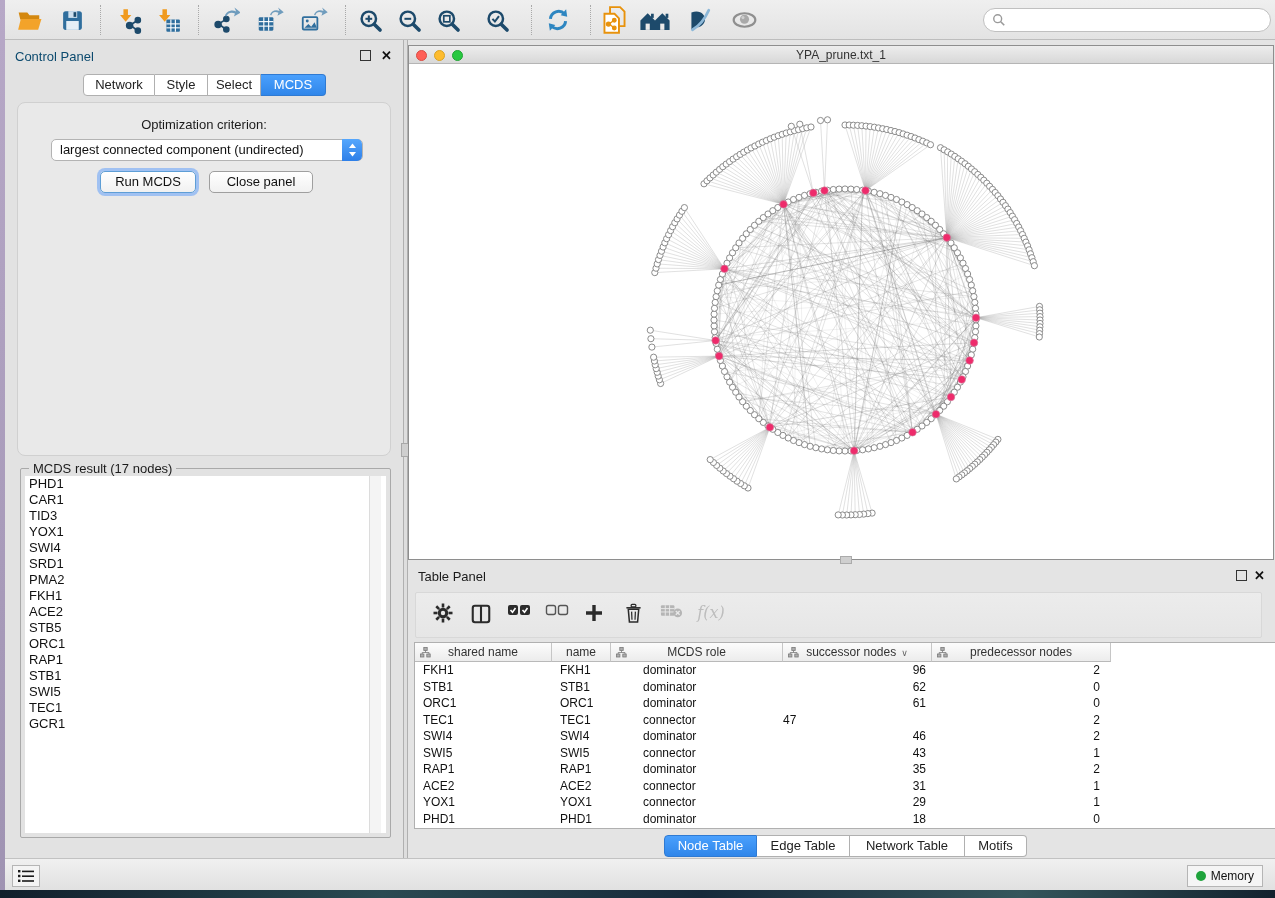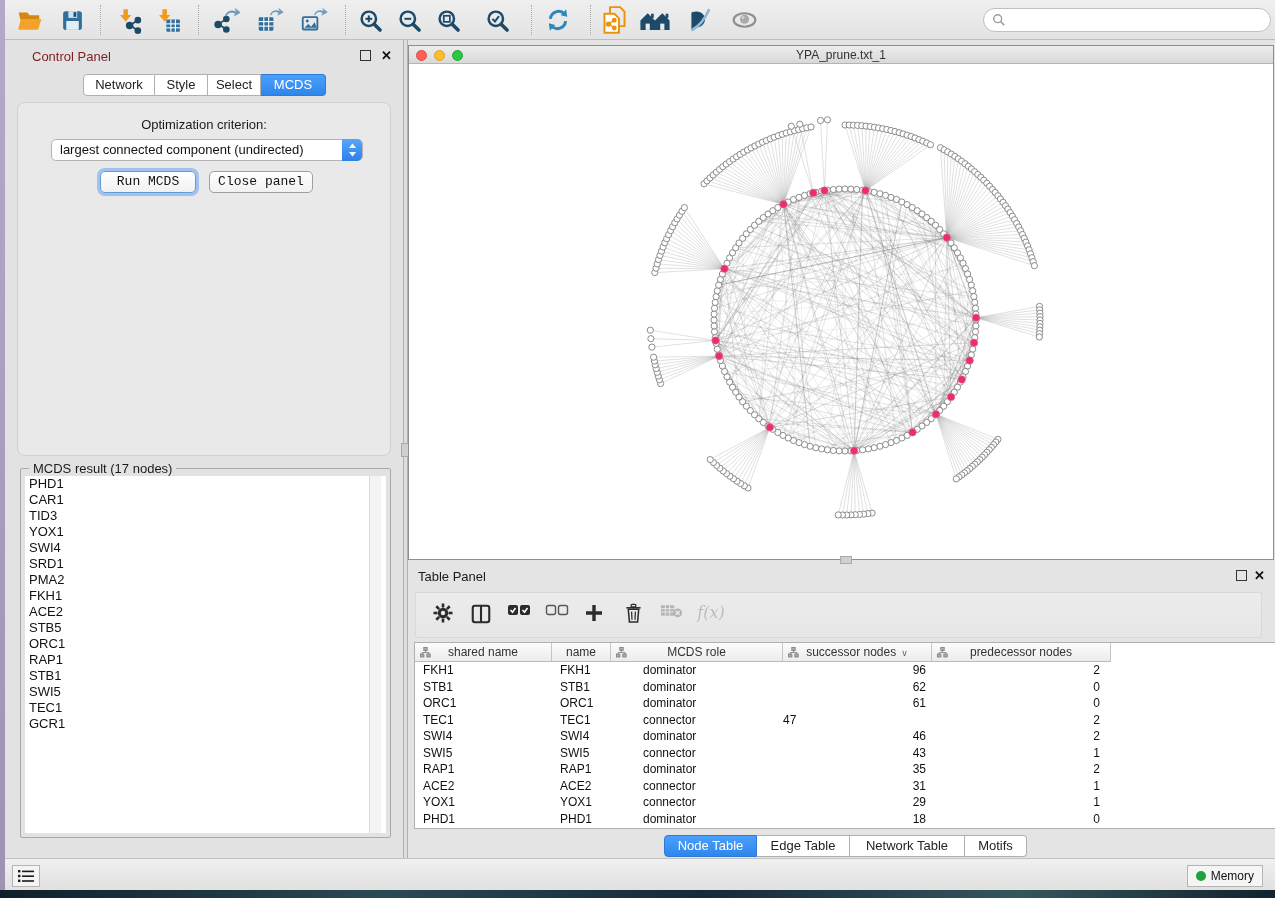--- a/index.html
+++ b/index.html
@@ -22,21 +22,21 @@
     border-left:1px dotted #a9a9a9; }
   #search-wrap { position:absolute; left:978px; top:8px; width:288px; height:24px;
     background:#fff; border:1px solid #c0c0c0; border-radius:12px;
     display:flex; align-items:center; padding-left:8px; }
   #search-input { border:none; outline:none; flex:1; height:18px; font-size:12px;
     background:transparent; font-family:"Liberation Sans",sans-serif; }
 
   
   #control-panel { left:5px; top:40px; width:398px; height:818px; background:#e2e2e2; }
   #cp-header { position:absolute; left:0; top:8px; width:100%; height:18px; }
-  #cp-title { position:absolute; left:27px; top:1px; font-size:13px; color:#7f1d1d; }
+  #cp-title { position:absolute; left:10px; top:1px; font-size:13px; color:#0c4a6e; }
   .win-float { position:absolute; width:11px; height:11px; border:1.5px solid #333; top:2px; }
   .win-close { position:absolute; top:0; font-size:13px; font-weight:bold; color:#111; }
   #cp-tabs { position:absolute; left:78px; top:34px; height:22px; display:flex; }
   .seg { height:22px; line-height:20px; text-align:center; font-size:13px;
     background:#fff; border:1px solid #b0b0b0; border-left:none; color:#222; }
   .seg:first-child { border-left:1px solid #b0b0b0; border-radius:4px 0 0 4px; }
   .seg:last-child { border-radius:0 4px 4px 0; }
   .seg.active { background:linear-gradient(#4aa0fd,#2f86ea); color:#fff; border-color:#2f7ad2; }
   #cp-inner { position:absolute; left:12px; top:62px; width:374px; height:354px;
     background:#e9e9e9; border:1px solid #d0d0d0; border-radius:8px; }
@@ -44,21 +44,21 @@
     font-size:13px; color:#1b1b1b; }
   #criterion-select { position:absolute; left:33px; top:36px; width:312px; height:22px;
     background:#fff; border:1px solid #b3b3b3; border-radius:5px; font-size:13px;
     line-height:20px; padding-left:8px; color:#111; }
   #criterion-stepper { position:absolute; right:0; top:-1px; width:20px; height:22px;
     background:linear-gradient(#55a7fd,#2e7fe8); border-radius:0 5px 5px 0;
     display:flex; flex-direction:column; align-items:center; justify-content:center; }
   #criterion-stepper svg { display:block; }
   .cp-btn { position:absolute; top:68px; height:22px; background:linear-gradient(#ffffff,#f1f1f1);
     border:1px solid #9f9f9f; border-radius:5px; font-size:13px; color:#111;
-    text-align:center; line-height:20px;font-family:Liberation Mono, monospace; }
+    text-align:center; line-height:20px; }
   #run-btn { left:82px; width:96px; border-color:#5e9ed6;
     box-shadow:0 0 0 3px rgba(100,160,250,.55); }
   #close-btn { left:191px; width:104px; }
   #mcds-group { position:absolute; left:15px; top:428px; width:371px; height:370px;
     border:1px solid #a9a9a9; border-radius:2px; }
   #mcds-group-title { position:absolute; left:8px; top:-8px; background:#e2e2e2;
     padding:0 4px; font-size:13px; color:#1b1b1b; }
   #mcds-list { position:absolute; left:4px; top:7px; width:361px; height:357px;
     background:#fff; overflow:hidden; }
   .mcds-item { font-size:13px; line-height:16px; padding-left:4px; color:#111; }

